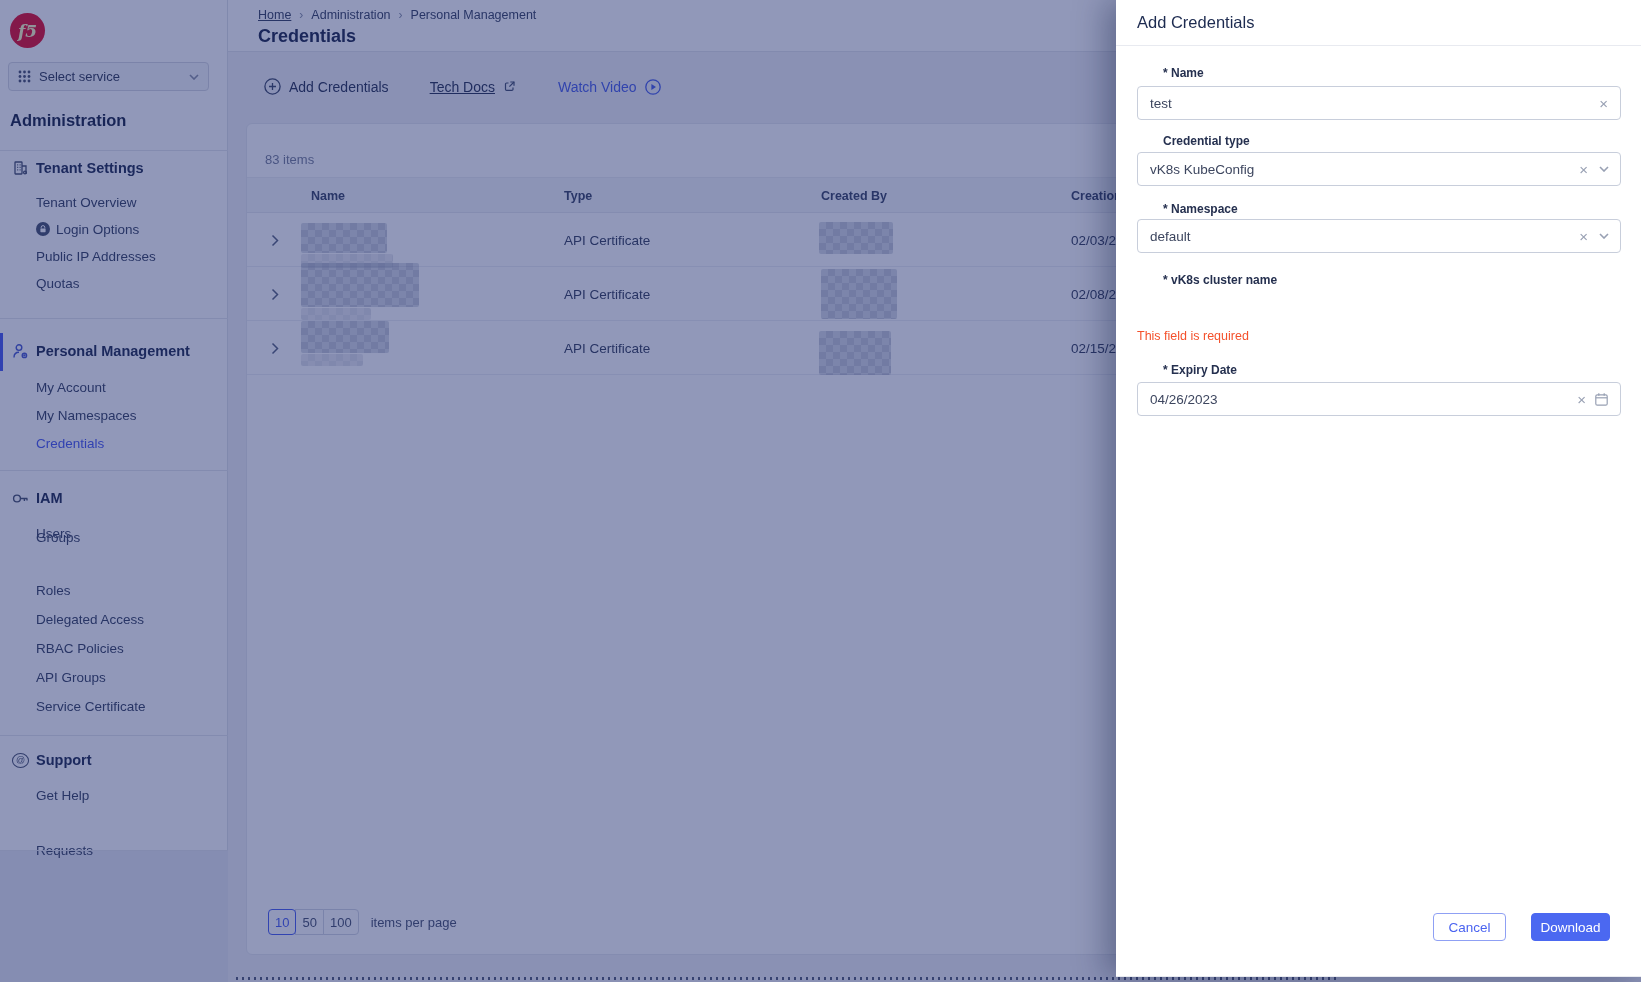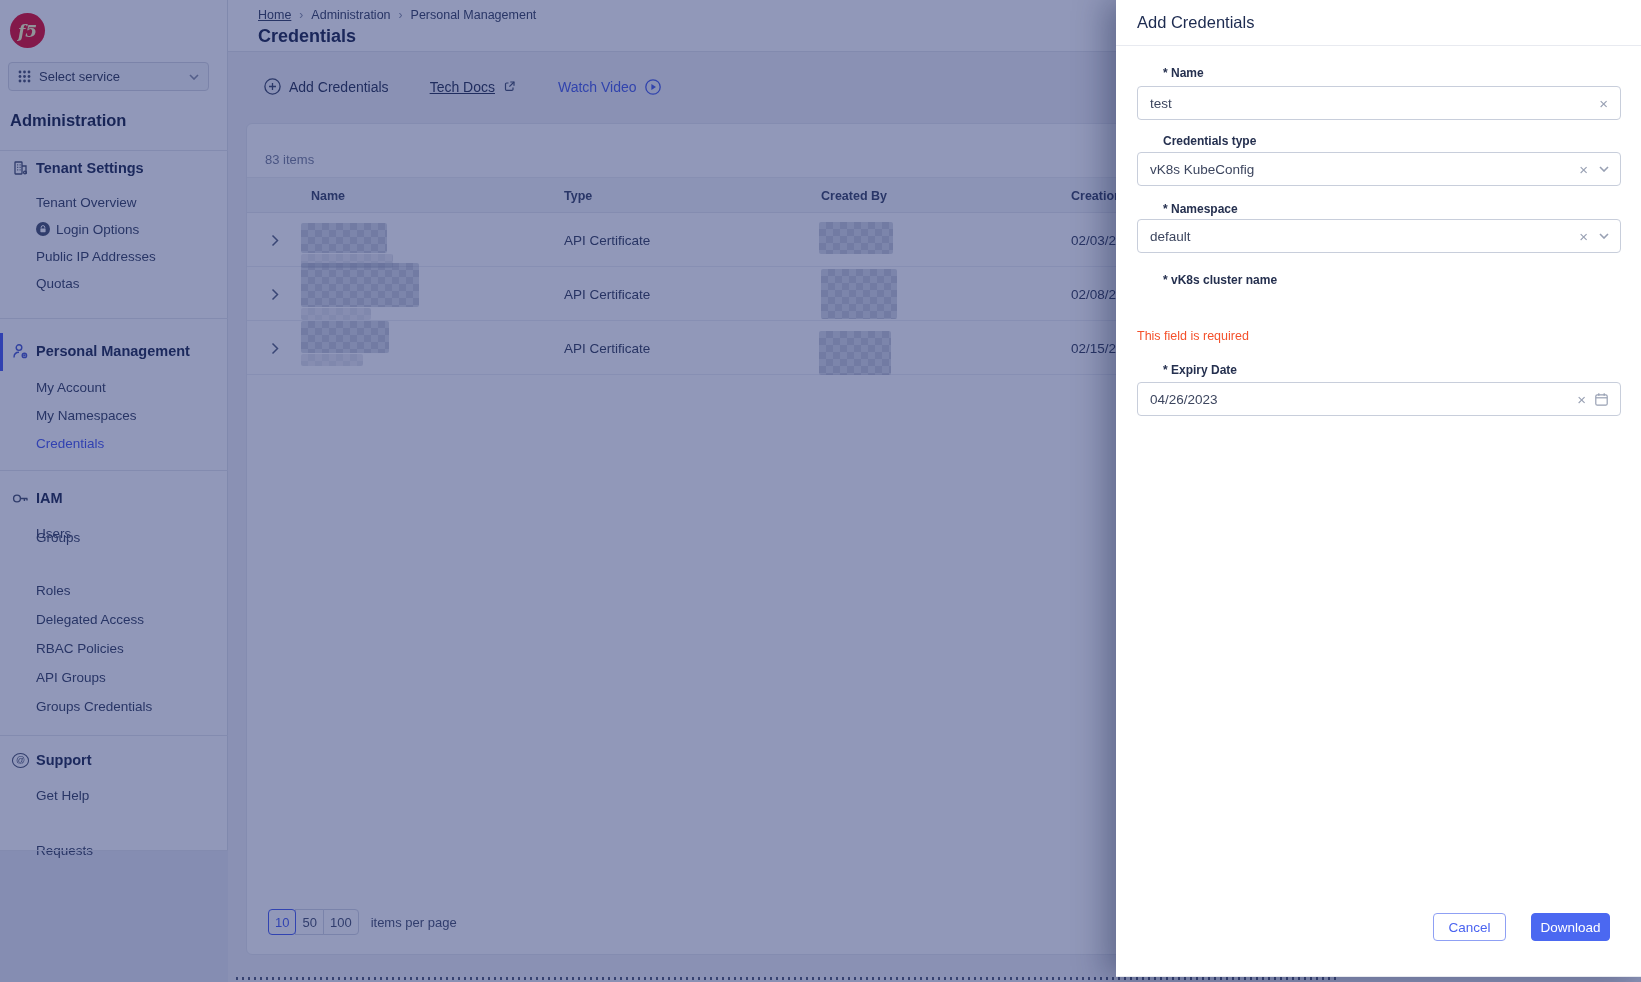--- a/index.html
+++ b/index.html
@@ -207,21 +207,21 @@
       <span class="rbac-chev">
         <svg width="7" height="11" viewBox="0 0 7 11">
             <polyline points="1,1 5.5,5.5 1,10" fill="none" stroke="#7a84a0" stroke-width="1.4"></polyline>
           </svg>
       </span>
     </div>
     <div class="side-item" style="top:664px;">
         <span>API Groups</span>
       </div>
     <div class="side-item" style="top:693px;">
-        <span>Groups Credentials</span>
+        <span>Service Certificate</span>
       </div>
 
     <div class="divider" style="top:735px;"></div>
 
     <div class="sec-head" style="top:747px;">
       <span class="ic atmark">@</span>
       <span class="lbl">Support</span>
     </div>
     <div class="side-item" style="top:782px;align-items:center;">
         <span>Get Help</span>
@@ -343,21 +343,21 @@
 <div class="drawer">
   <div class="dr-title">Add Credentials</div>
   <div class="dr-div"></div>
 
   <div class="f-label" style="top:66px;">* Name</div>
   <div class="f-box" style="top:86px;">
     <input type="text" readonly="" value="test" style="">
     <span class="icx" style="right:12px;">×</span>
   </div>
 
-  <div class="f-label" style="top:134px;">Credentials type</div>
+  <div class="f-label" style="top:134px;">Credential type</div>
   <div class="f-box" style="top:152px;">
     <span class="f-val">vK8s KubeConfig</span>
     <span class="icx" style="right:32px;">×</span>
     <span class="icx" style="right:11px;">
       <svg width="10" height="6" viewBox="0 0 10 6">
           <polyline points="1,1 5,5 9,1" fill="none" stroke="#98a0b3" stroke-width="1.6"></polyline>
         </svg>
     </span>
   </div>
 

